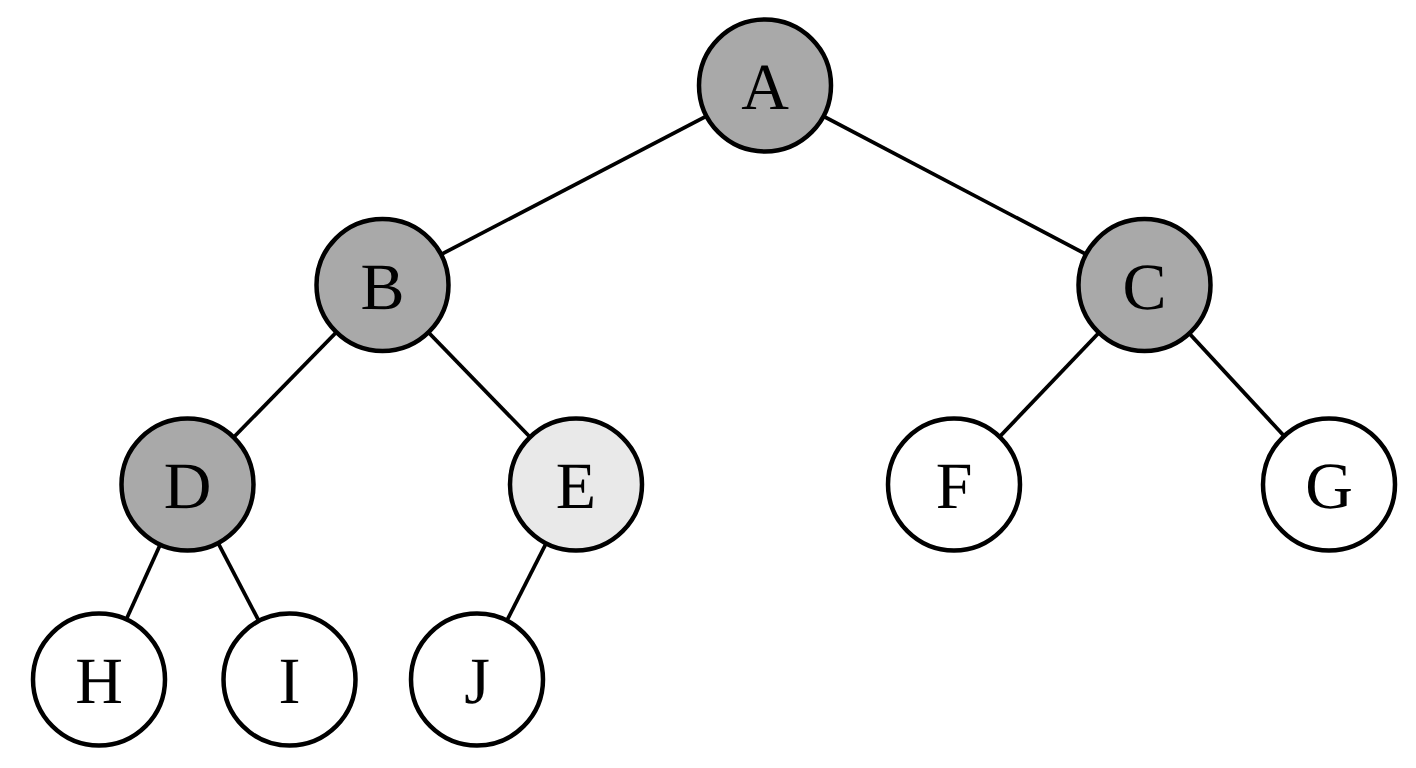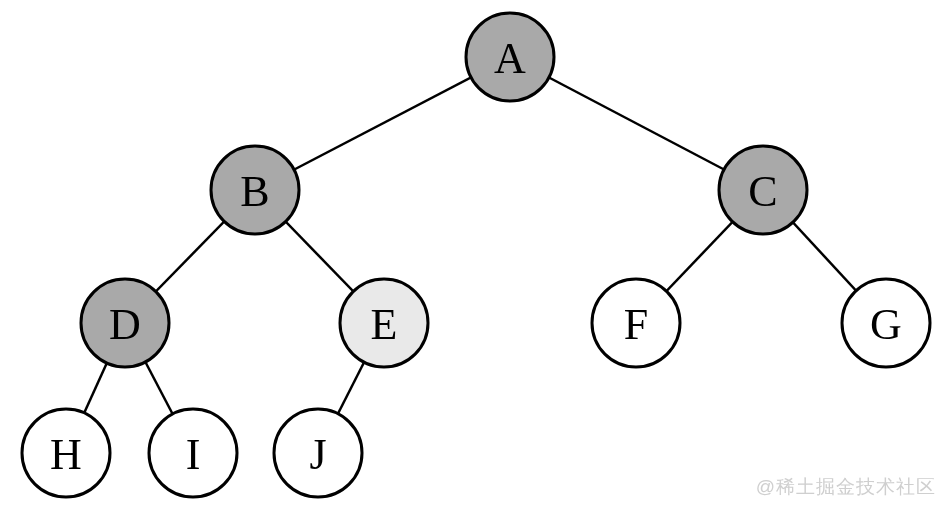--- a/index.html
+++ b/index.html
@@ -93,14 +93,13 @@
       </g>
       <g>
         <circle cx="193" cy="453" r="44" fill="#ffffff" stroke="#000000"></circle>
         <text x="193" y="453" dy="0.36em" fill="#000000">I</text>
       </g>
       <g>
         <circle cx="318" cy="453" r="44" fill="#ffffff" stroke="#000000"></circle>
         <text x="318" y="453" dy="0.36em" fill="#000000">J</text>
       </g>
     </svg>
-  <div class="watermark" style="color: rgb(207, 207, 207);">@稀土掘金技术社区</div>
 </div>
 
 </body></html>

